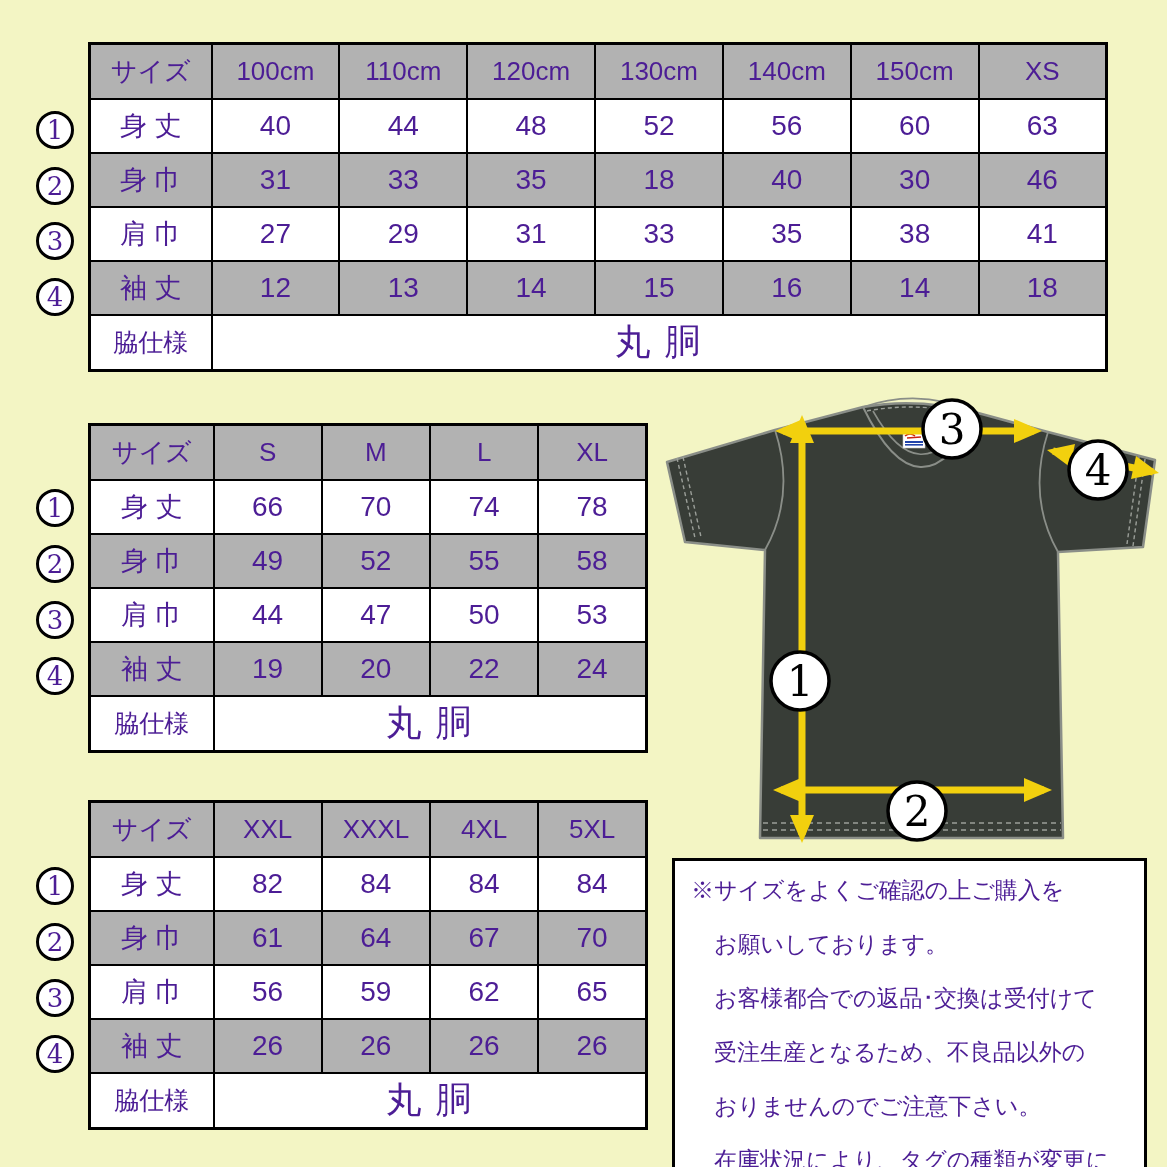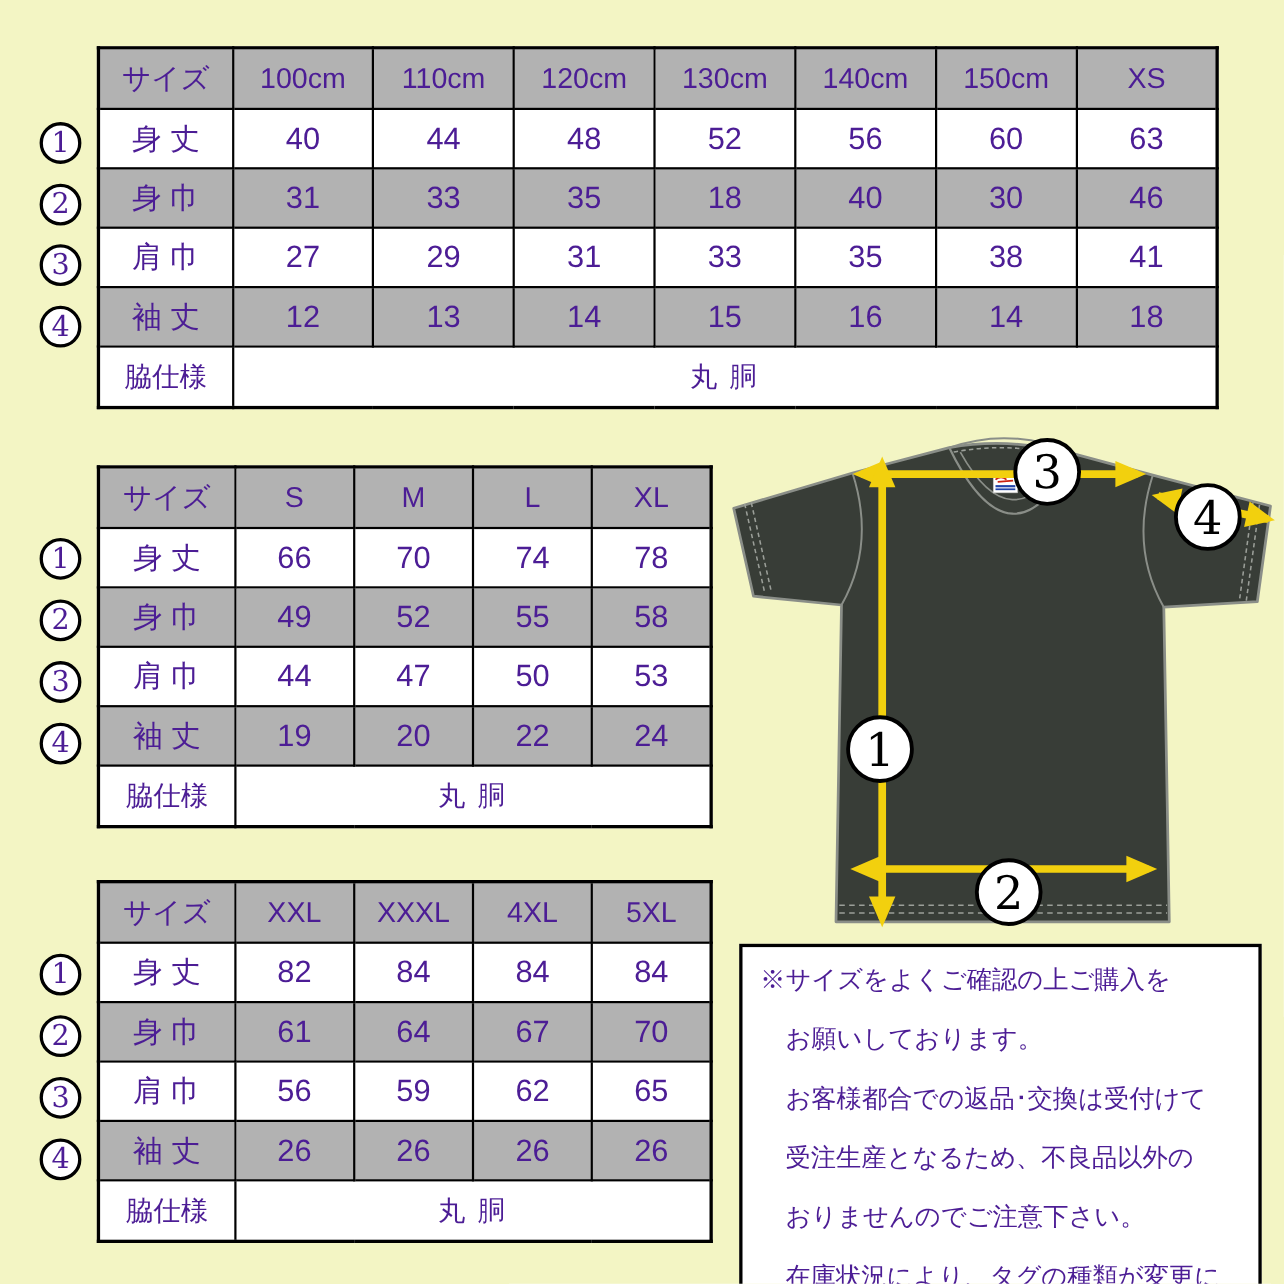--- a/index.html
+++ b/index.html
@@ -17,21 +17,21 @@
     padding:0;overflow:hidden;white-space:nowrap;
   }
   td.g{background:#b2b2b2;}
   td.w{background:#ffffff;}
   tr.hh td{height:53px;font-size:26px;}
   tr.rh td{height:52px;}
   tr.fh td{height:53px;}
   td.lbl{font-size:27px;}
   td.lbl2{font-size:25px;}
   td.val{font-size:28px;}
-  td.span{font-size:25px;letter-spacing:2px;margin-left:40px;}
+  td.span{font-size:36px;letter-spacing:2px;margin-left:40px;}
   #t-kids{left:88px;top:42px;width:1020px;}
   #t-adult{left:88px;top:423px;width:560px;}
   #t-big{left:88px;top:800px;width:560px;}
   .circ{
     position:absolute;width:38px;height:38px;box-sizing:border-box;
     border:3px solid #000;border-radius:50%;background:#fff;
     display:flex;align-items:center;justify-content:center;
     font-family:"DejaVu Serif",serif;font-size:26px;line-height:1;
   }
   #shirt-svg{position:absolute;left:655px;top:393px;width:512px;height:467px;}

